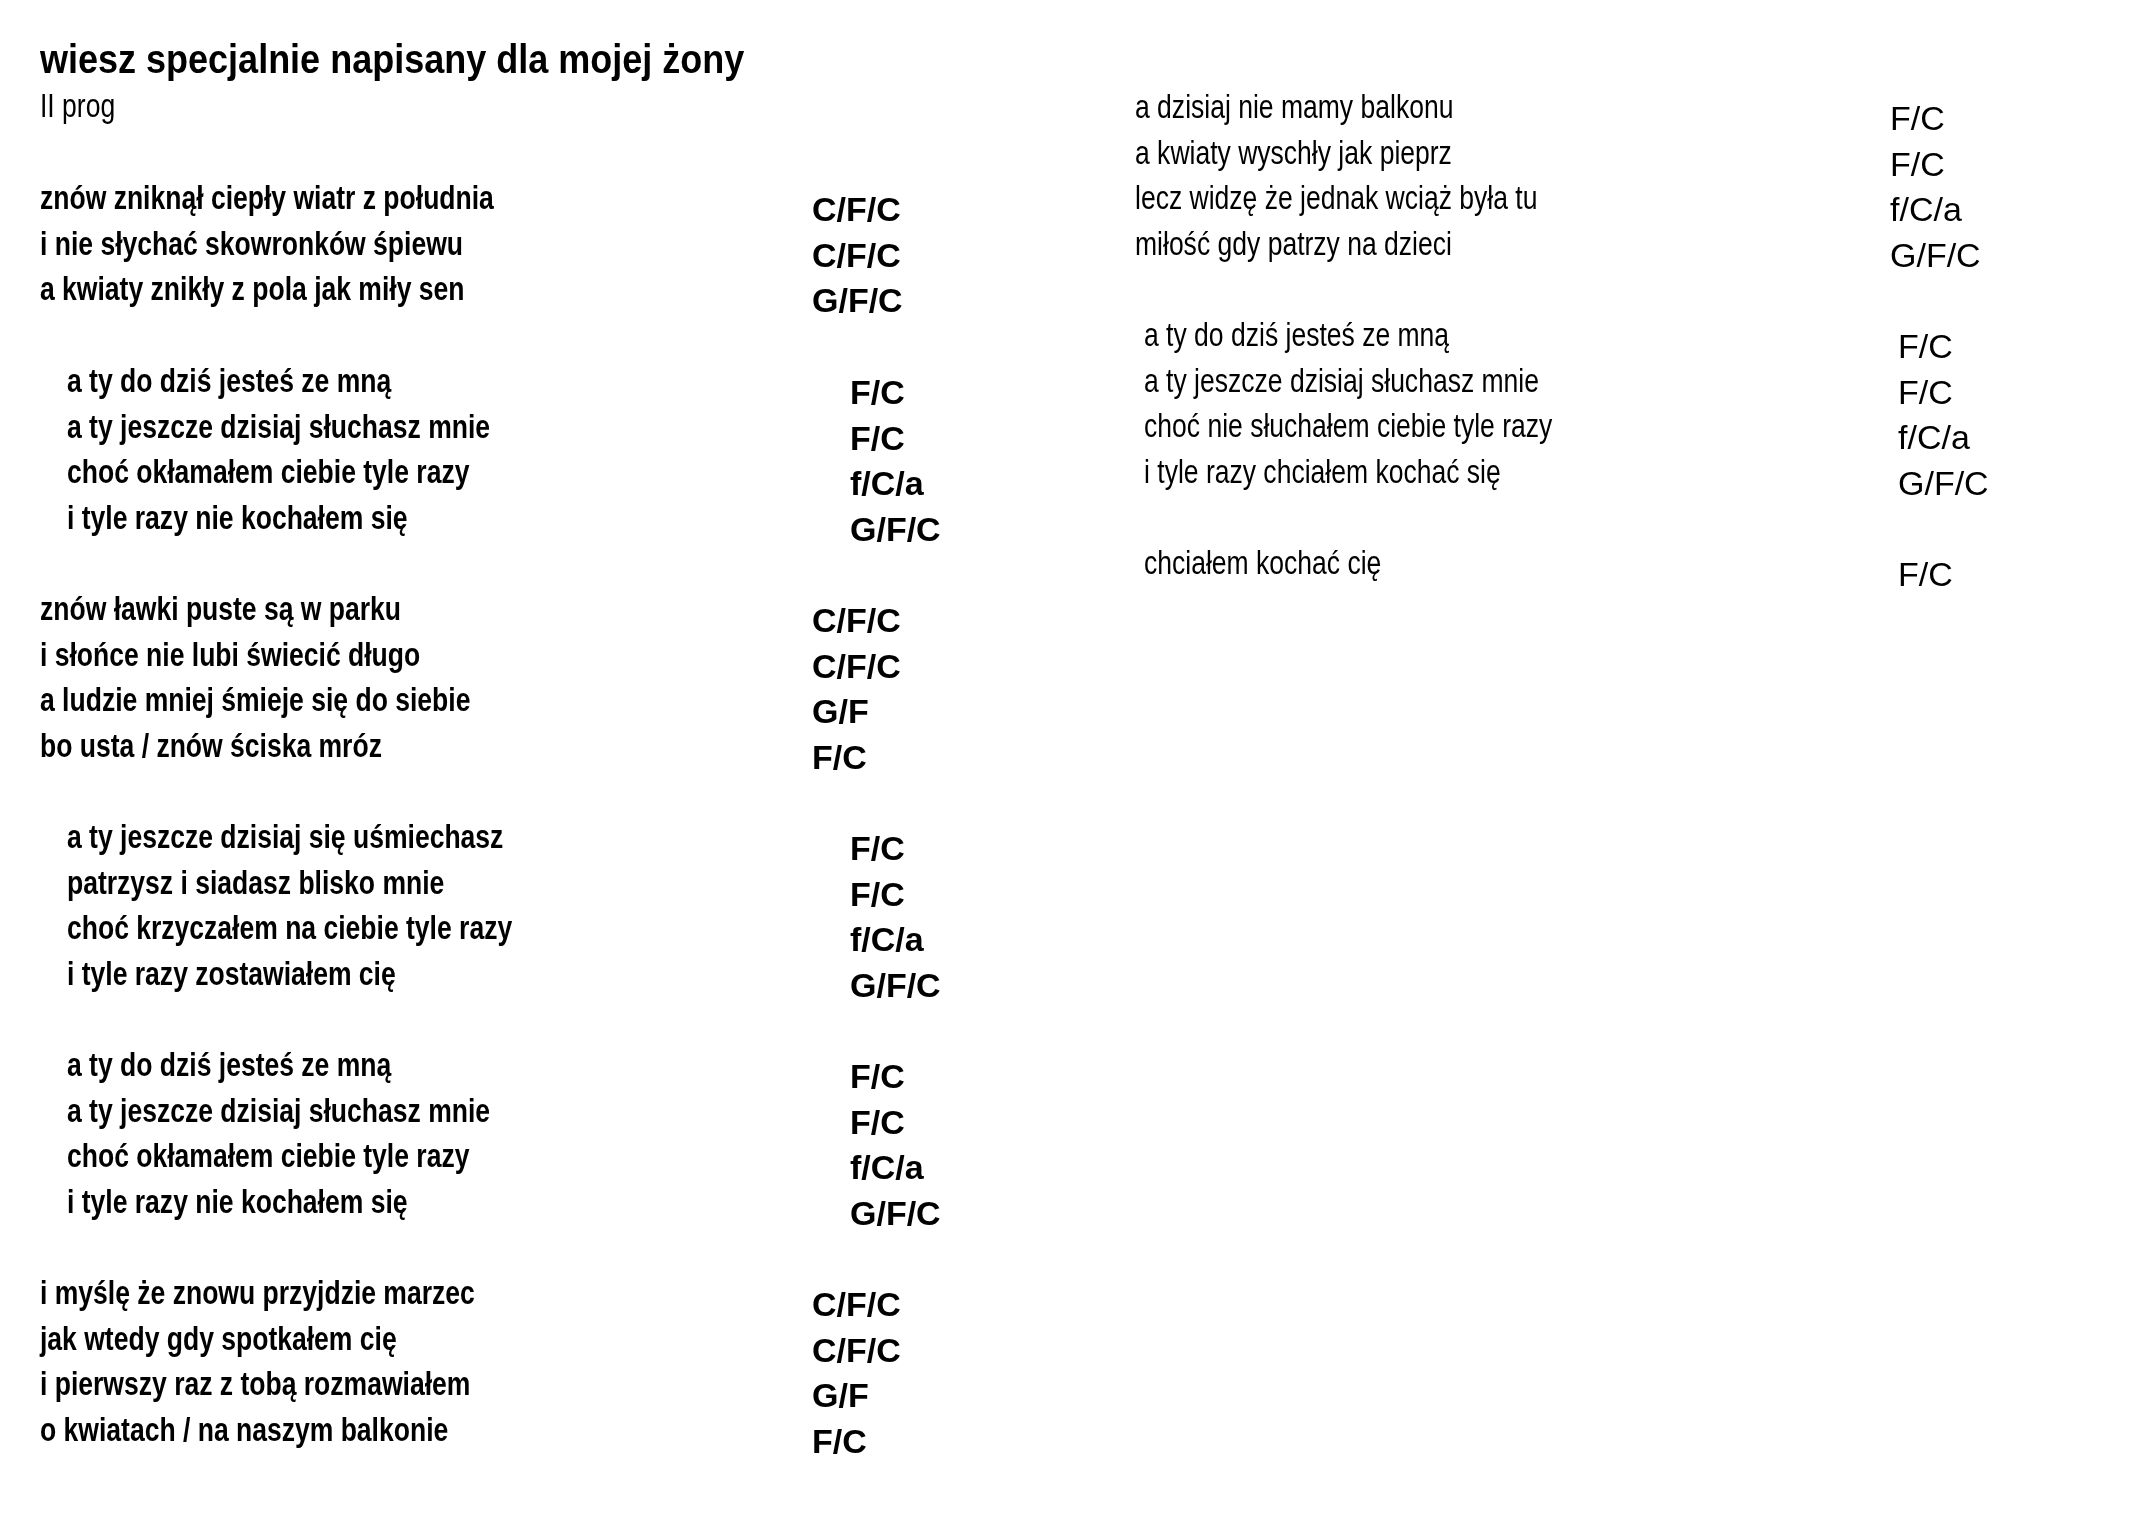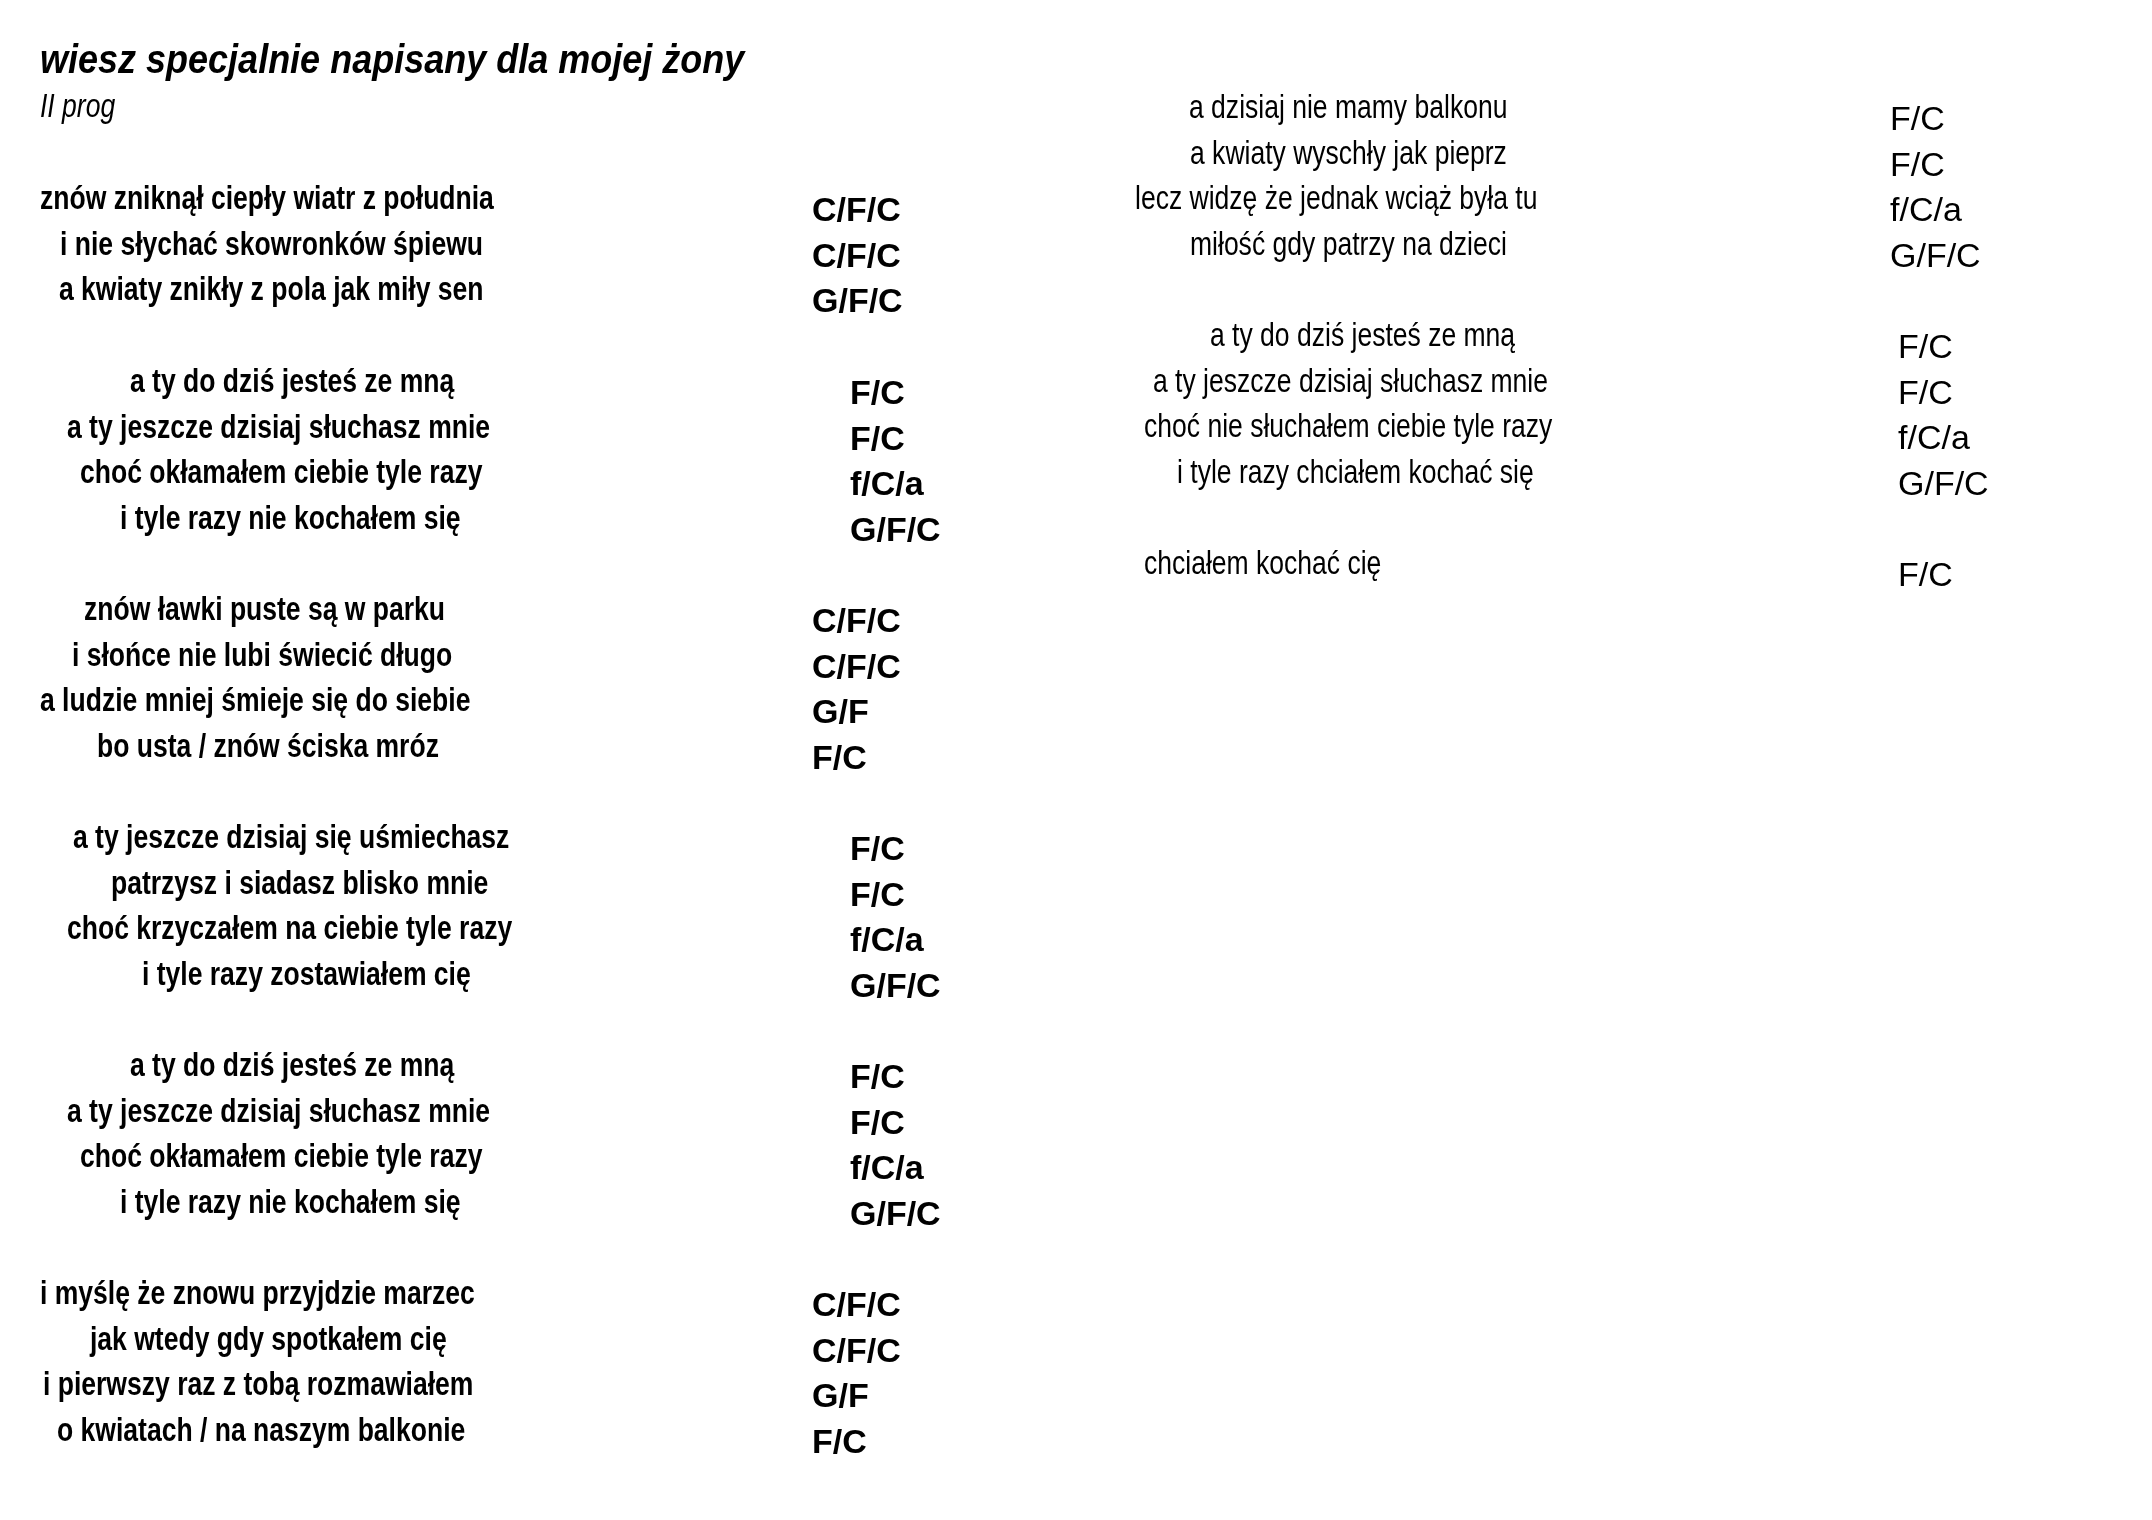--- a/index.html
+++ b/index.html
@@ -13,21 +13,20 @@
     color: #000000;
     font-family: "Liberation Sans", "DejaVu Sans", sans-serif;
     position: relative;
     overflow: hidden;
   }
   .doc-header {
     position: absolute;
     left: 40px;
     top: 36px;
     white-space: nowrap;
-    font-style: italic;
   }
   .doc-title {
     font-size: 40px;
     font-weight: bold;
     line-height: 46px;
     transform: scaleX(0.90);
     transform-origin: 0 50%;
     white-space: nowrap;
   }
   .doc-subtitle {
@@ -40,21 +39,20 @@
   .stanza {
     position: absolute;
     white-space: nowrap;
   }
   .line {
     position: relative;
     height: 45.7px;
     line-height: 45.7px;
     font-size: 34px;
     white-space: nowrap;
-    text-align: center;
   }
   .lyric {
     display: inline-block;
     transform: scaleX(0.78);
     transform-origin: 0 50%;
   }
   .chord {
     position: absolute;
     top: 12px;
   }

